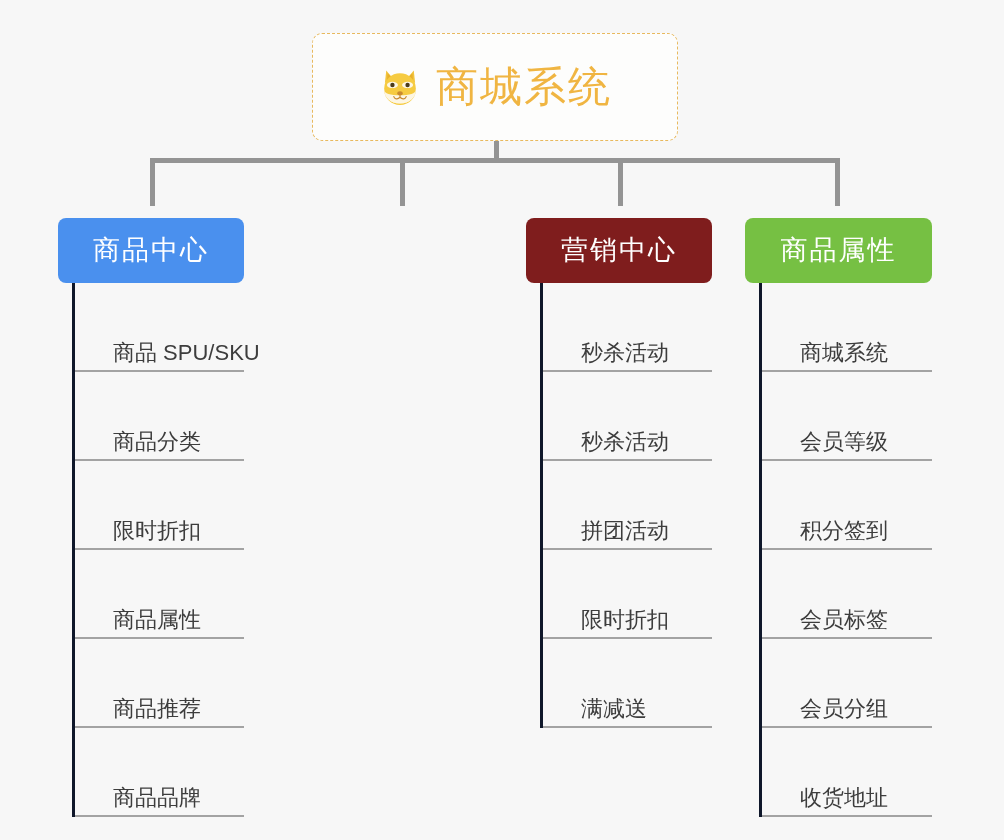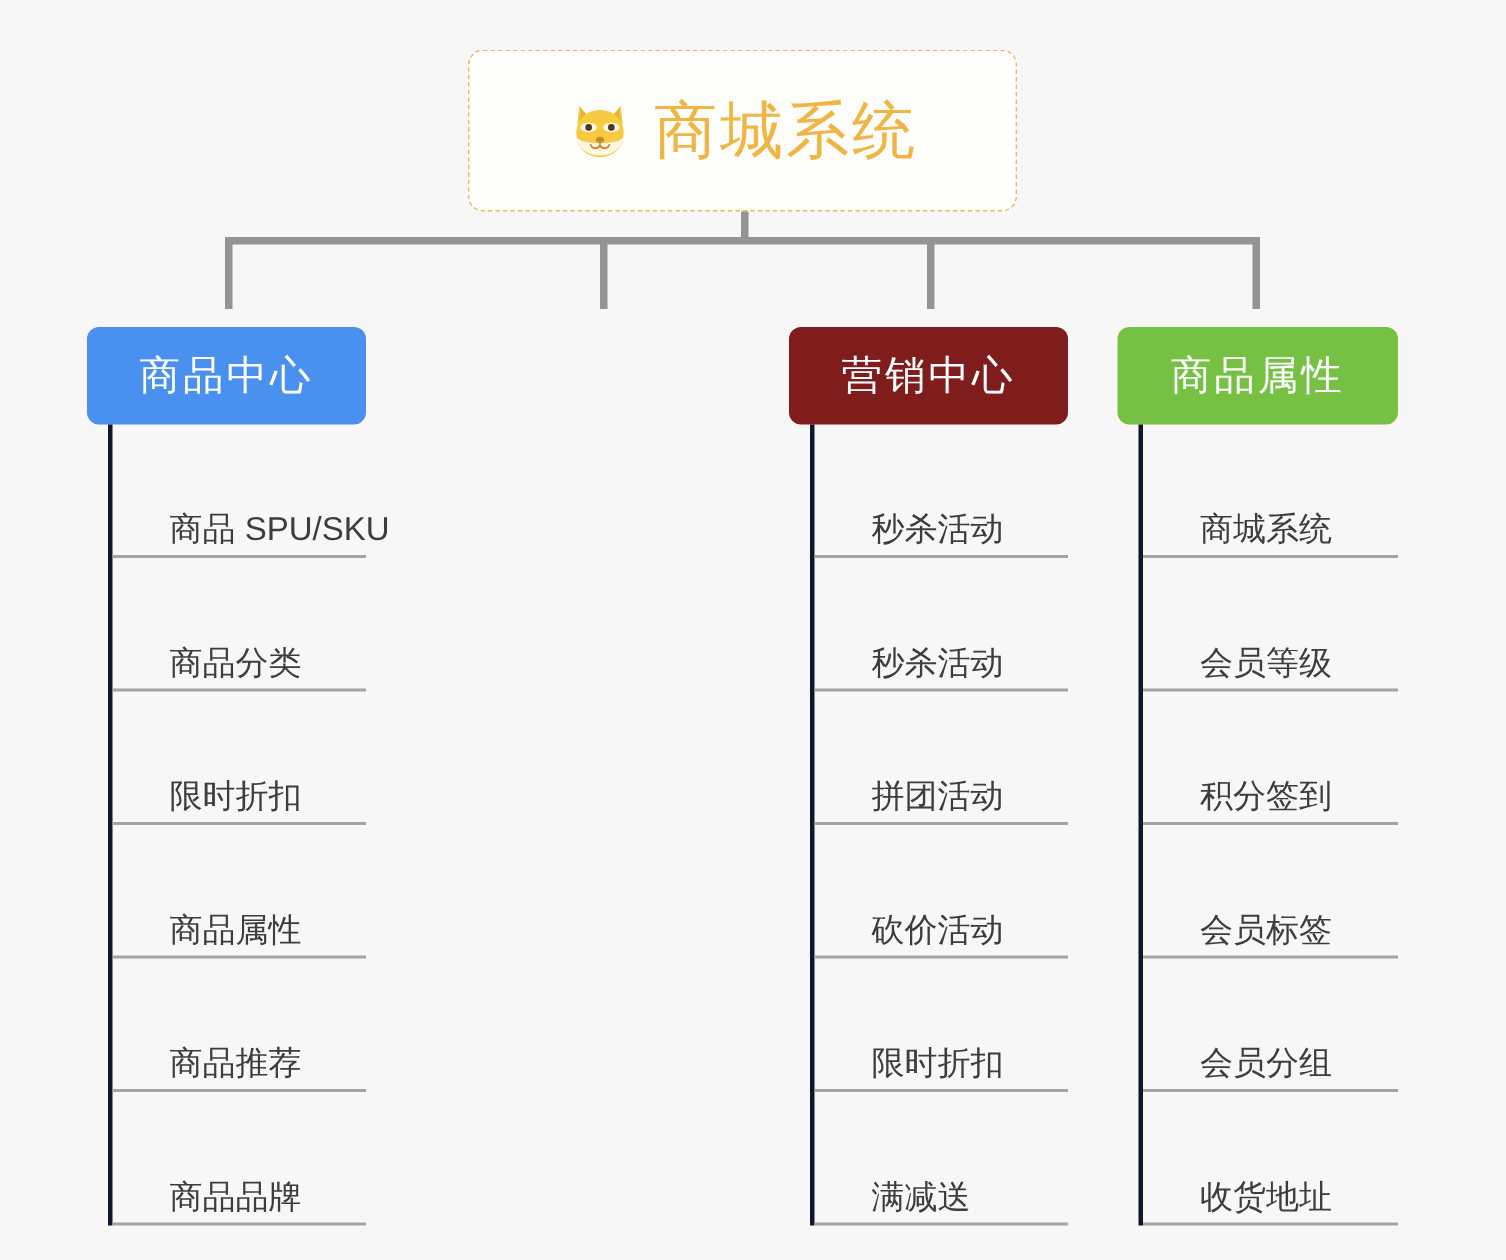--- a/index.html
+++ b/index.html
@@ -181,23 +181,20 @@
       <div class="leaf">
           <span class="leaf-label">秒杀活动</span>
         </div>
       <div class="leaf">
           <span class="leaf-label">秒杀活动</span>
         </div>
       <div class="leaf">
           <span class="leaf-label">拼团活动</span>
         </div>
       <div class="leaf">
-          <span class="leaf-label">砍价活动</span>
-        </div>
-      <div class="leaf">
           <span class="leaf-label">限时折扣</span>
         </div>
       <div class="leaf">
           <span class="leaf-label">满减送</span>
         </div>
     </div>
   </div>
 
   <div class="column" id="col-3">
     <div class="cat-box" style="background:#76c043;">

